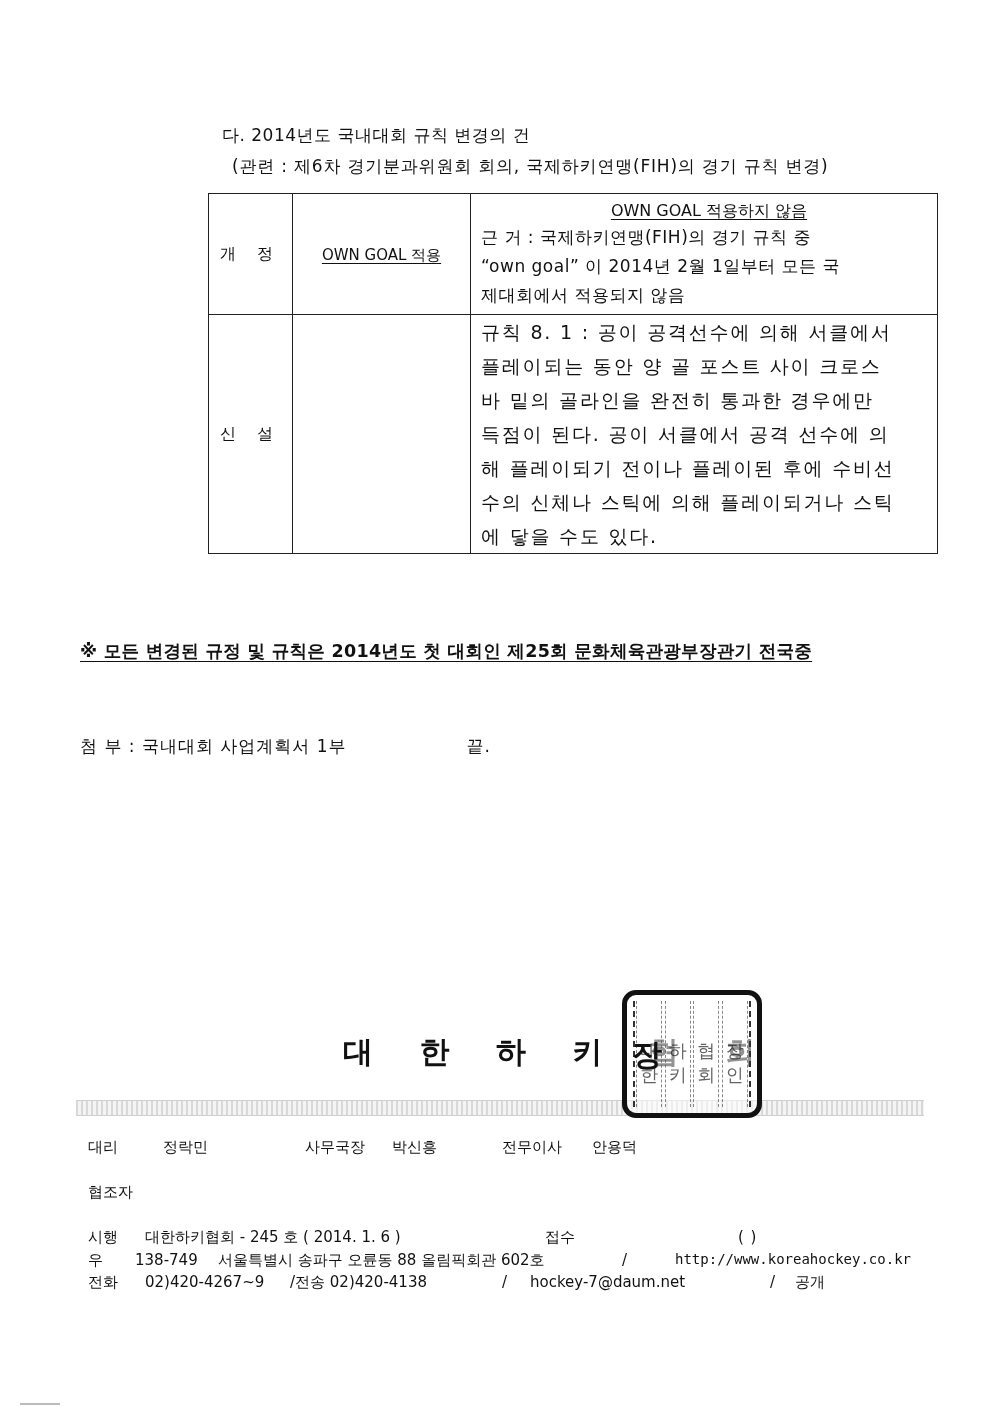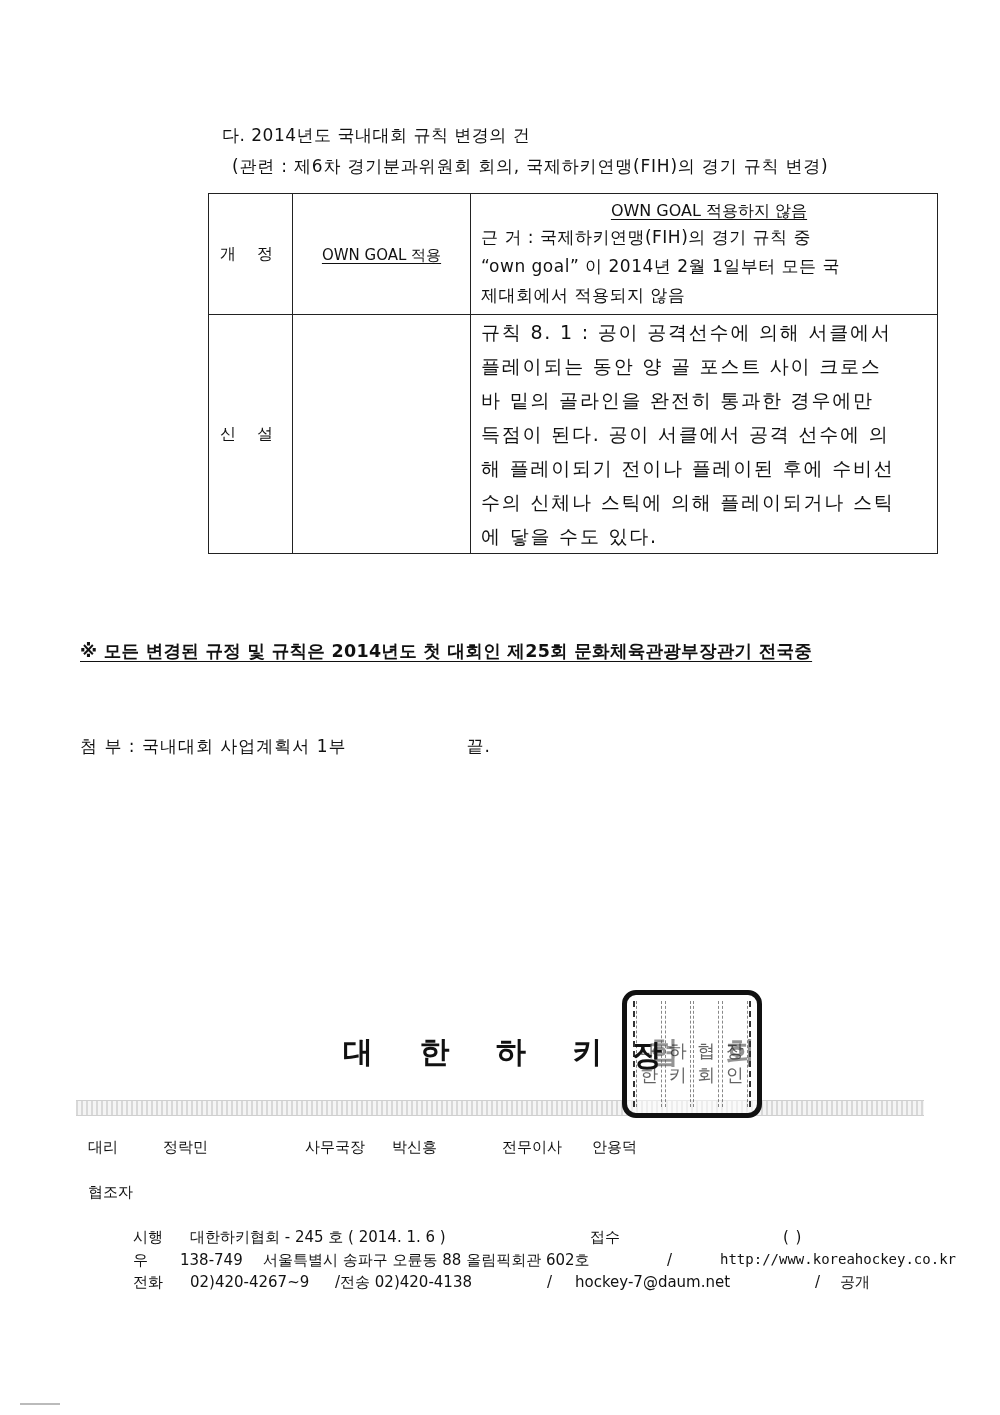--- a/index.html
+++ b/index.html
@@ -56,21 +56,21 @@
   }
   .seal-col {
     width: 24px; border-left: 1px dashed #555; border-right: 1px dashed #555;
     font-size: 18px; color: #222; writing-mode: vertical-rl; text-align: center; letter-spacing: 6px;
     opacity: 0.7;
   }
   .seal-head { left: 632px; top: 1035px; font-size: 30px; font-weight: bold; }
 
   .staff { top: 1138px; font-size: 15px; text-align: center; }
   .coop { left: 88px; top: 1183px; font-size: 15px; }
-  .foot { font-size: 15px; margin-left: 45px; }
+  .foot { font-size: 15px; }
   .corner-mark { left: 20px; top: 1403px; width: 40px; height: 2px; background: #bbb; }
 </style>
 </head>
 <body>
 
 <div class="abs sec-title">다. 2014년도 국내대회 규칙 변경의 건</div>
 <div class="abs sec-sub">(관련 : 제6차 경기분과위원회 회의, 국제하키연맹(FIH)의 경기 규칙 변경)</div>
 
 <table class="changes">
   <tbody>

